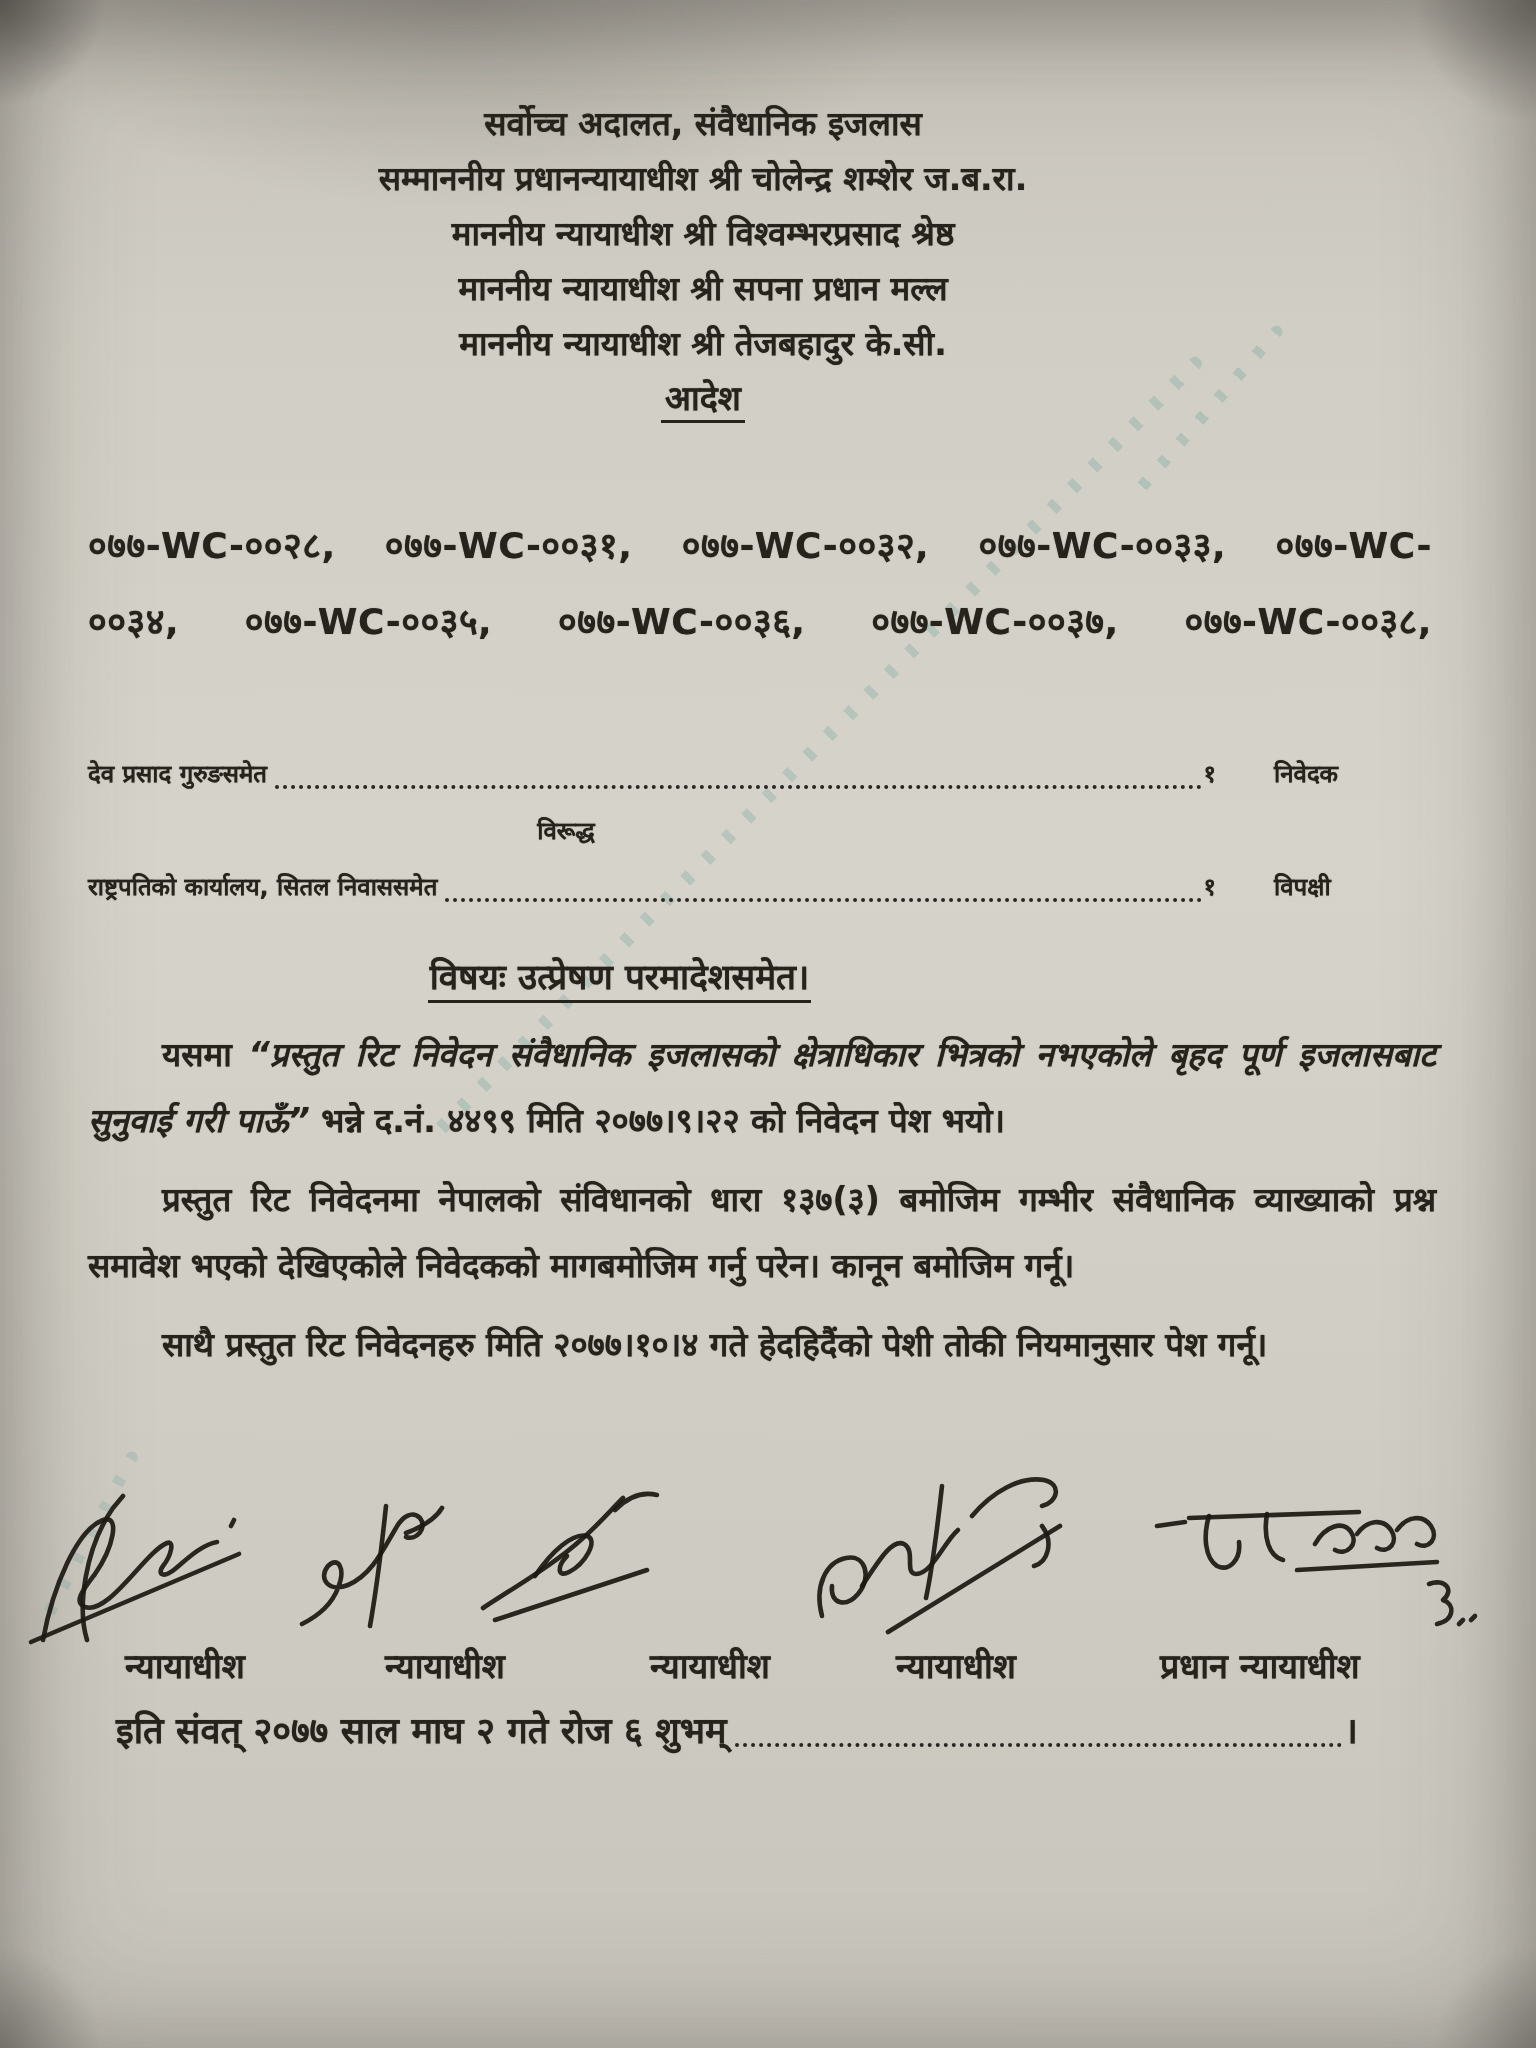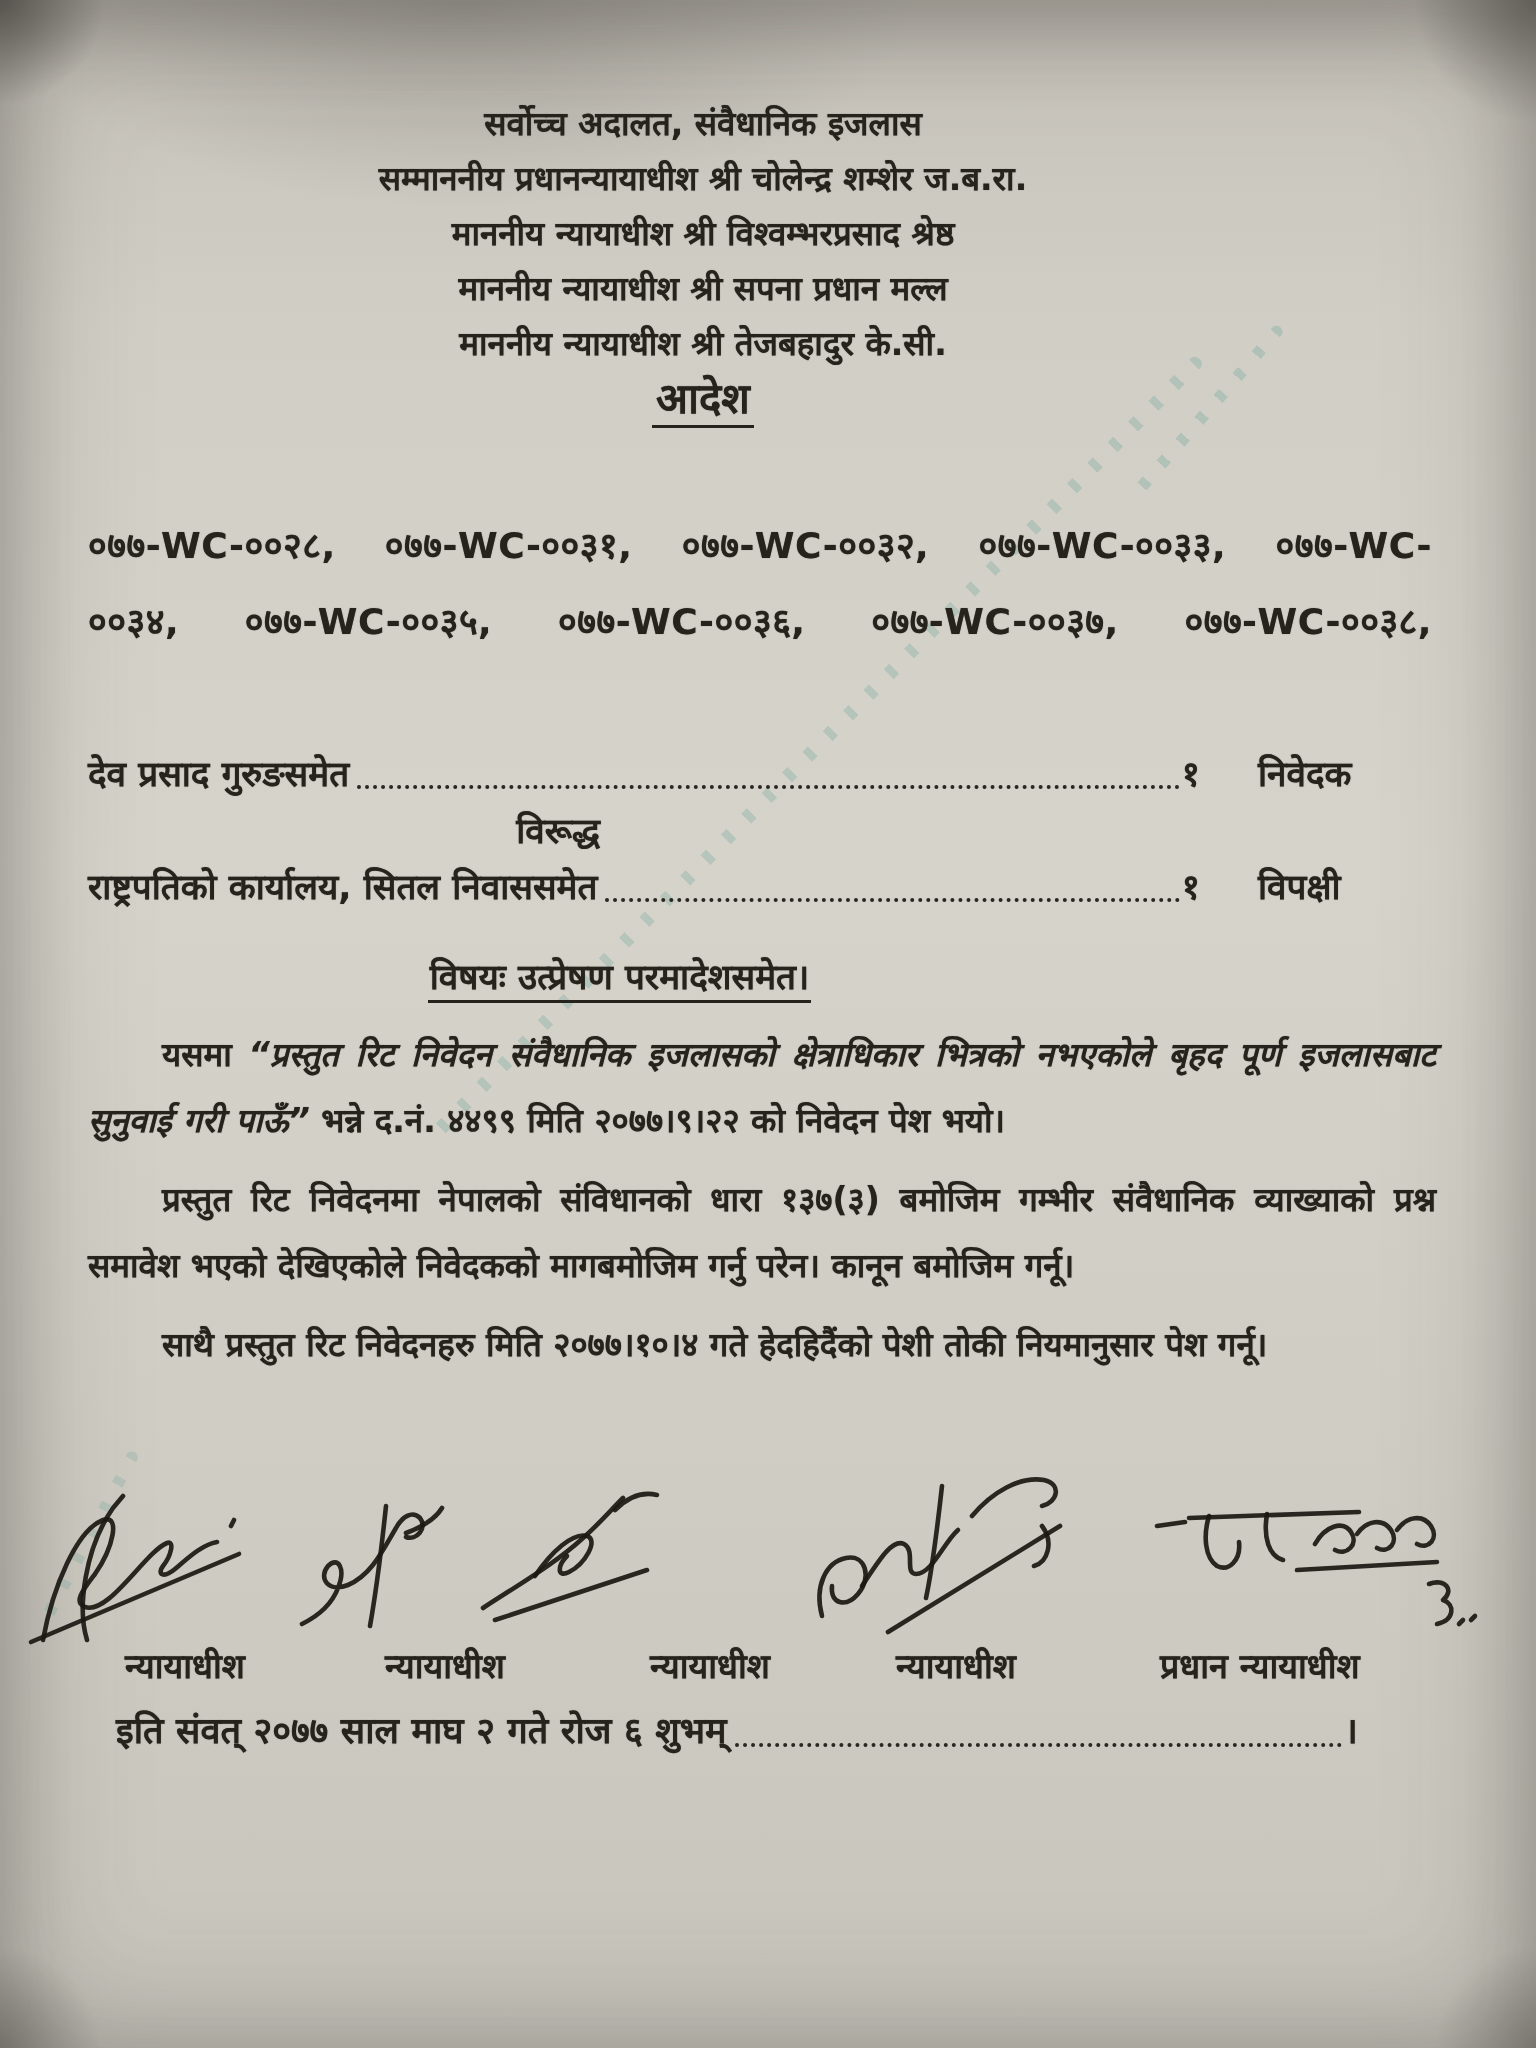--- a/index.html
+++ b/index.html
@@ -15,27 +15,27 @@
       radial-gradient(circle 140px at 100% 100%, rgba(50,48,43,0.3), transparent 72%),
       radial-gradient(ellipse 700px 320px at 30% 0%, rgba(95,92,85,0.28), transparent 65%),
       linear-gradient(180deg,#c6c2b9 0%,#d1cec5 16%,#d6d3ca 42%,#cfccc3 72%,#c8c5bc 100%);
     box-shadow: inset 0 0 140px rgba(62,60,54,0.38), inset 0 30px 70px rgba(62,60,54,0.22);
   }
   .ink{ color:#26231c; text-shadow:0 0 1px rgba(45,42,35,0.55); }
   .hdr{
     position:absolute;top:96px;left:40px;right:170px;
     text-align:center;font-size:33px;font-weight:bold;line-height:55px;
   }
-  .order-heading span{ border-bottom:3px solid #26231c; padding:0 4px 2px 4px; font-size:42px;}
+  .order-heading span{ border-bottom:3px solid #26231c; padding:0 4px 2px 4px; font-size:34px;}
   .case-block{
     position:absolute;top:508px;left:88px;right:104px;
     font-size:36px;font-weight:bold;line-height:76px;letter-spacing:0.5px;
   }
   .spread{ text-align:justify; text-align-last:justify; }
-  .parties{ position:absolute;top:748px;left:88px;right:108px;font-size:35px;font-weight:bold; }
+  .parties{ position:absolute;top:748px;left:88px;right:92px;font-size:24px;font-weight:bold; }
   .party-row{ display:flex;align-items:flex-end; line-height:52px;}
   .pname{ white-space:nowrap; }
   .leader{ flex:1 1 auto; border-bottom:4px dotted #2a2722; margin:0 2px 11px 8px; min-width:40px;}
   .pcount{ white-space:nowrap; }
   .prole{ width:170px; margin-left:58px; white-space:nowrap; }
   .versus{ text-align:center; padding-right:400px; line-height:56px; margin:3px 0 2px 0;}
   .subject{ position:absolute; top:952px; left:85px; right:382px; text-align:center; font-size:35px; font-weight:bold;}
   .subject span{ border-bottom:3px solid #26231c; padding:0 2px 3px 2px;}
   .body-text{
     position:absolute; top:1022px; left:88px; right:100px;

